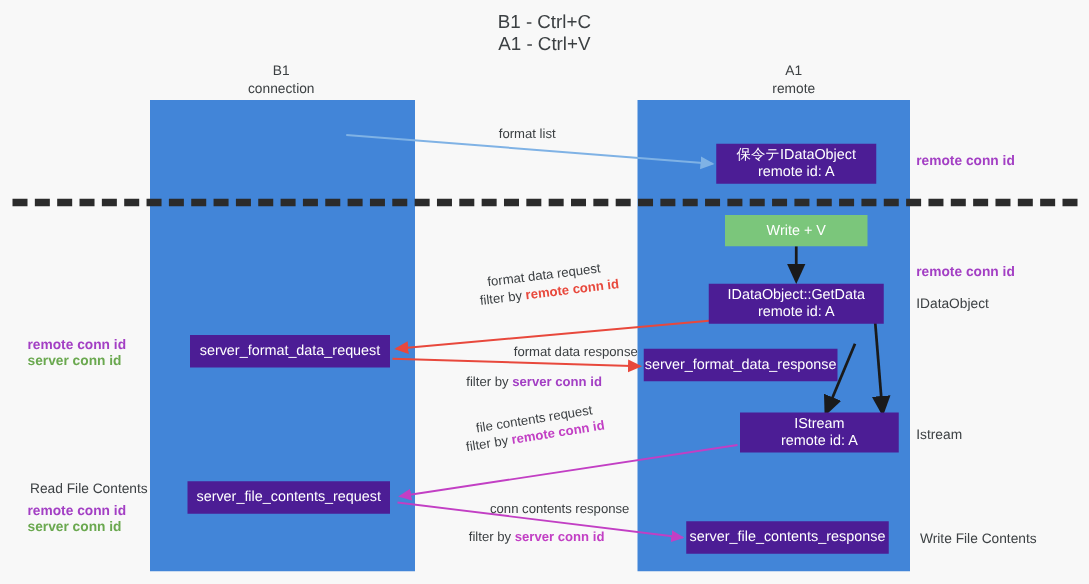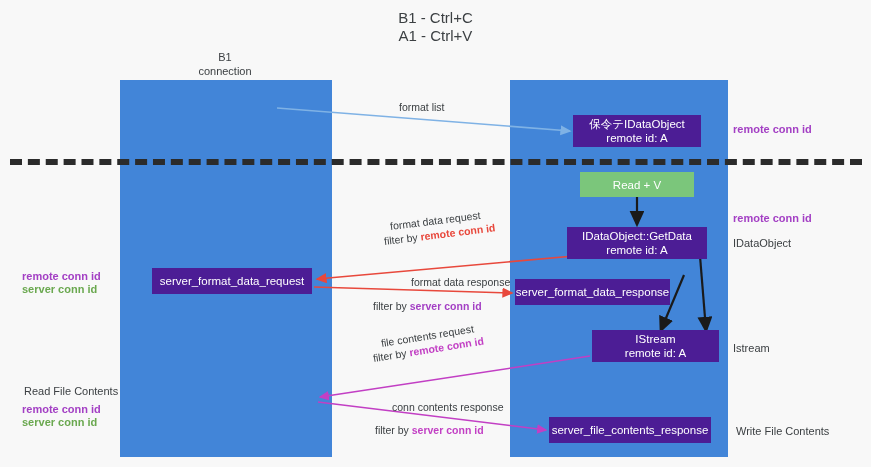--- a/index.html
+++ b/index.html
@@ -114,20 +114,24 @@
 
 <div id="canvas">
 
   <div class="title title-1">B1 - Ctrl+C</div>
   <div class="title title-2">A1 - Ctrl+V</div>
 
   <div class="col-head" style="left:150px; top:50px; width:150px;">
     <span class="l1">B1</span>
     <span class="l2">connection</span>
   </div>
+  <div class="col-head" style="left:560px; top:50px; width:150px;">
+    <span class="l1">A1</span>
+    <span class="l2">remote</span>
+  </div>
 
   <div class="lane" style="left:120px; top:80px; width:212px; height:377px;"></div>
   <div class="lane" style="left:510px; top:80px; width:218px; height:377px;"></div>
 
   <svg class="arrows" viewBox="0 0 871 467">
     <defs>
       <marker id="ah-blue" markerWidth="7" markerHeight="7" refX="6" refY="3.2" orient="auto">
         <path d="M0,0 L7,3.2 L0,6.4 z" fill="#7fb2e5"></path>
       </marker>
       <marker id="ah-red" markerWidth="7" markerHeight="7" refX="6" refY="3.2" orient="auto">
@@ -160,41 +164,44 @@
 
   <div class="dashed-sep"></div>
 
 
   <div class="node orange" style="left:573px; top:115px; width:128px; height:32px;">
     <span>保令テIDataObject</span>
     <span>remote id: A</span>
   </div>
 
   <div class="node green" style="left:580px; top:172px; width:114px; height:25px;">
-    <span>Read + V</span>
+    <span>Write + V</span>
   </div>
 
   <div class="node orange" style="left:567px; top:227px; width:140px; height:32px;">
     <span>IDataObject::GetData</span>
     <span>remote id: A</span>
   </div>
 
   <div class="node orange" style="left:152px; top:268px; width:160px; height:26px;">
     <span>server_format_data_request</span>
   </div>
 
   <div class="node orange" style="left:515px; top:279px; width:155px; height:26px;">
     <span>server_format_data_response</span>
   </div>
 
   <div class="node orange" style="left:592px; top:330px; width:127px; height:32px;">
     <span>IStream</span>
     <span>remote id: A</span>
   </div>
 
+  <div class="node orange" style="left:150px; top:385px; width:162px; height:26px;">
+    <span>server_file_contents_request</span>
+  </div>
 
   <div class="node orange" style="left:549px; top:417px; width:162px; height:26px;">
     <span>server_file_contents_response</span>
   </div>
 
   <div class="elabel" style="left:399px; top:100px;">format list</div>
 
   <div class="elabel rot-up" style="left:390px; top:219px;">format data request</div>
   <div class="elabel rot-up" style="left:384px; top:234px;"><span>filter by </span><b class="red">remote conn id</b></div>
 

